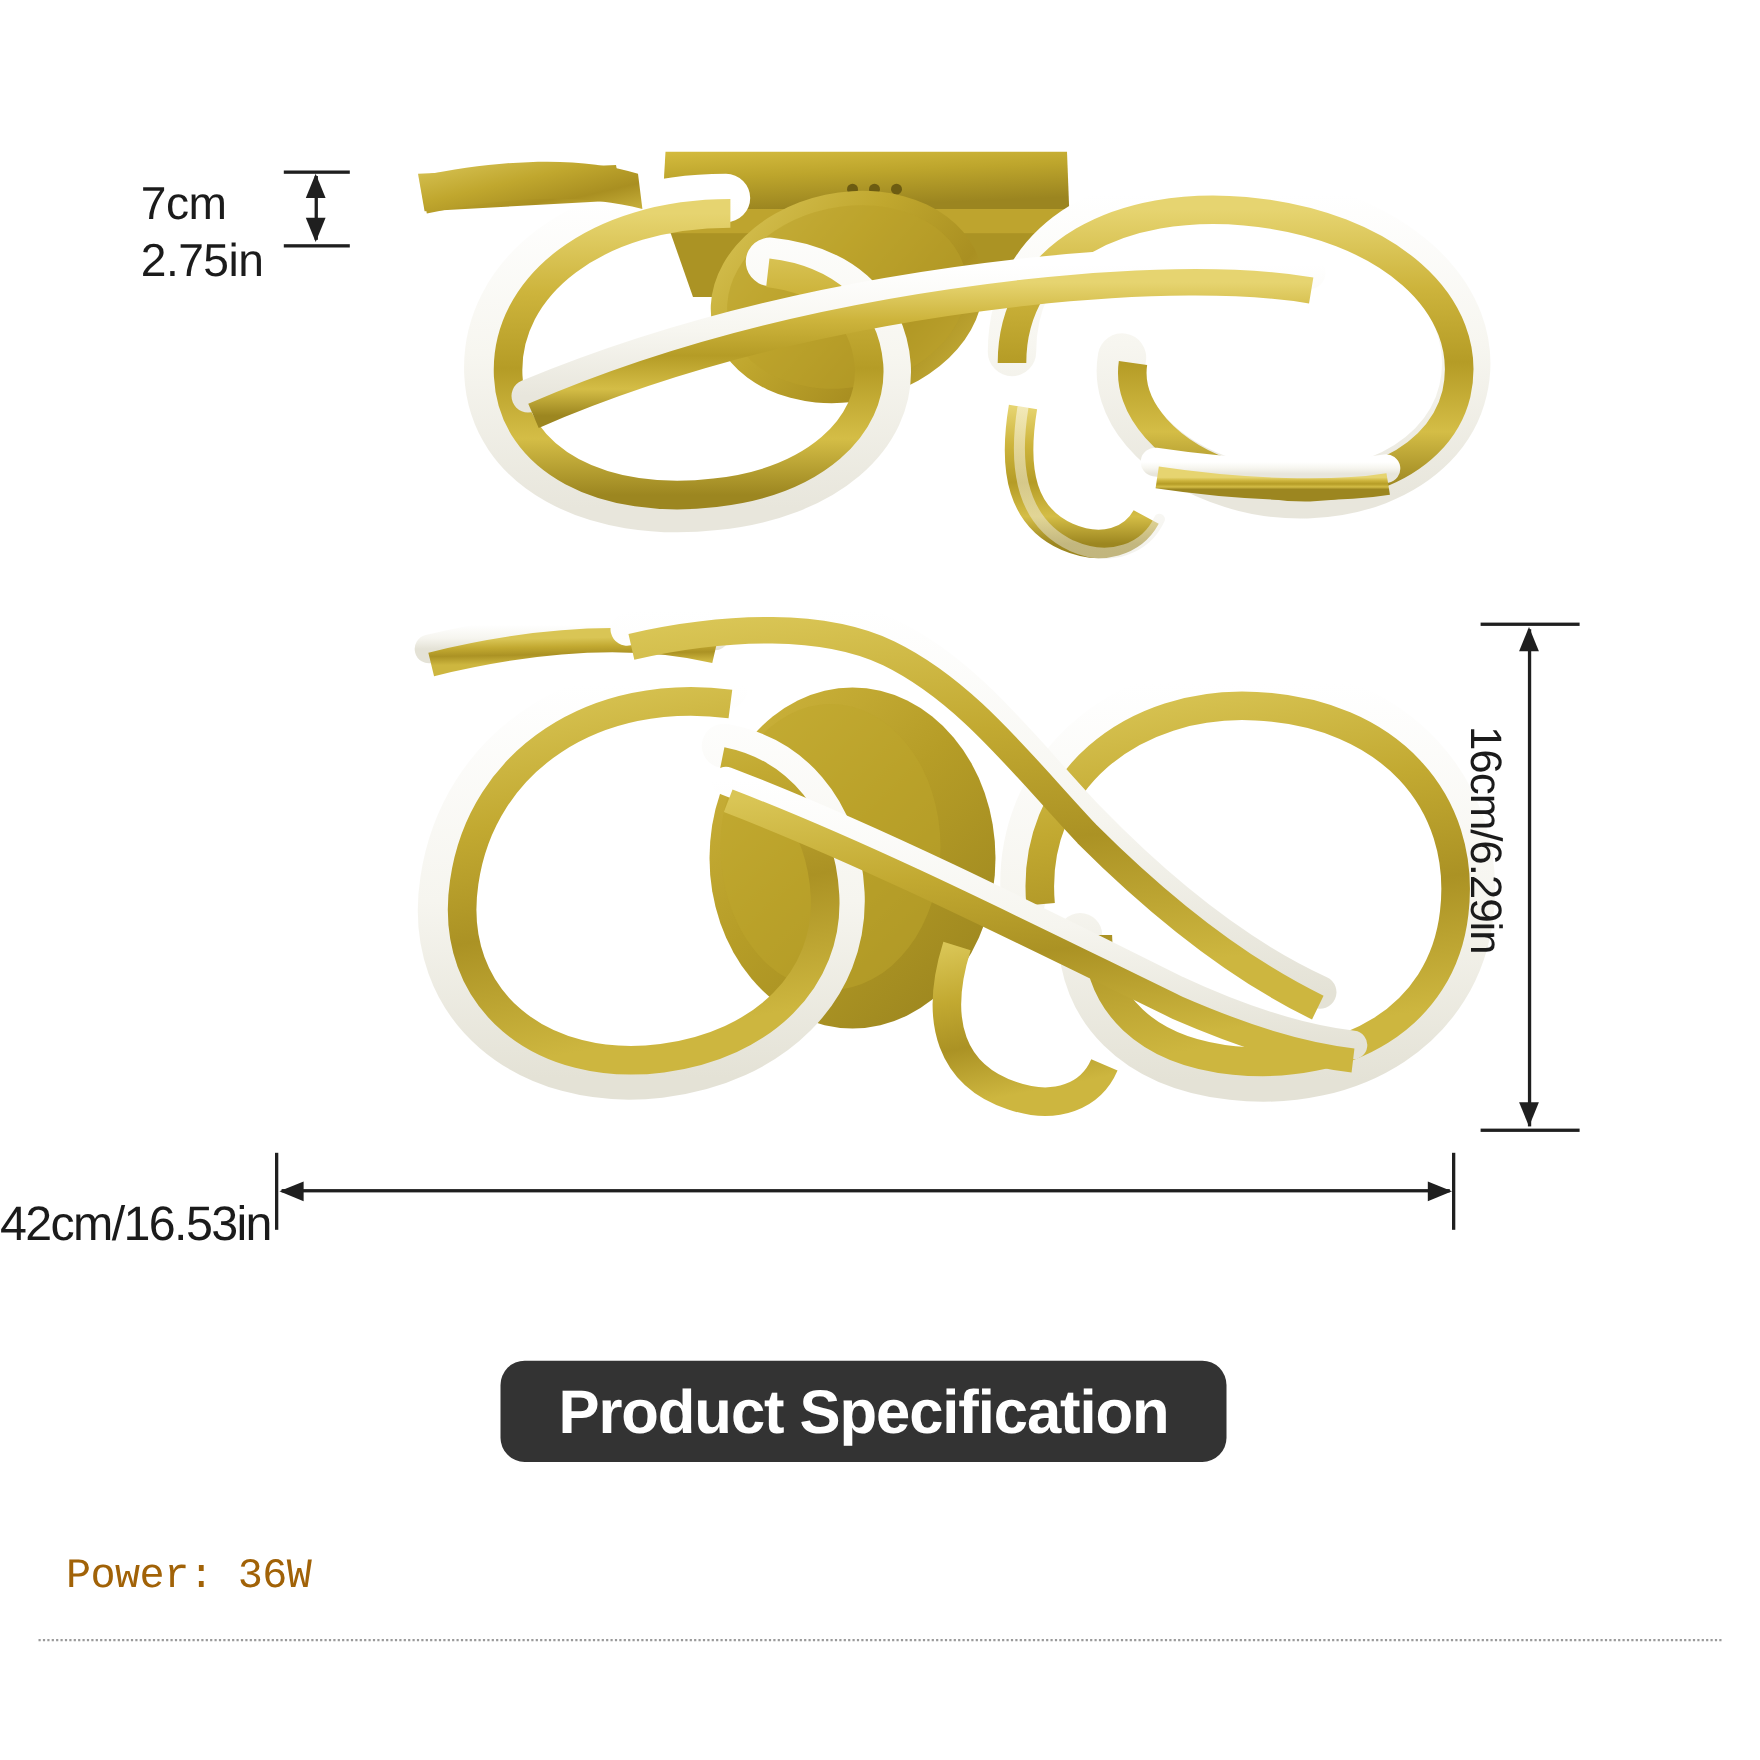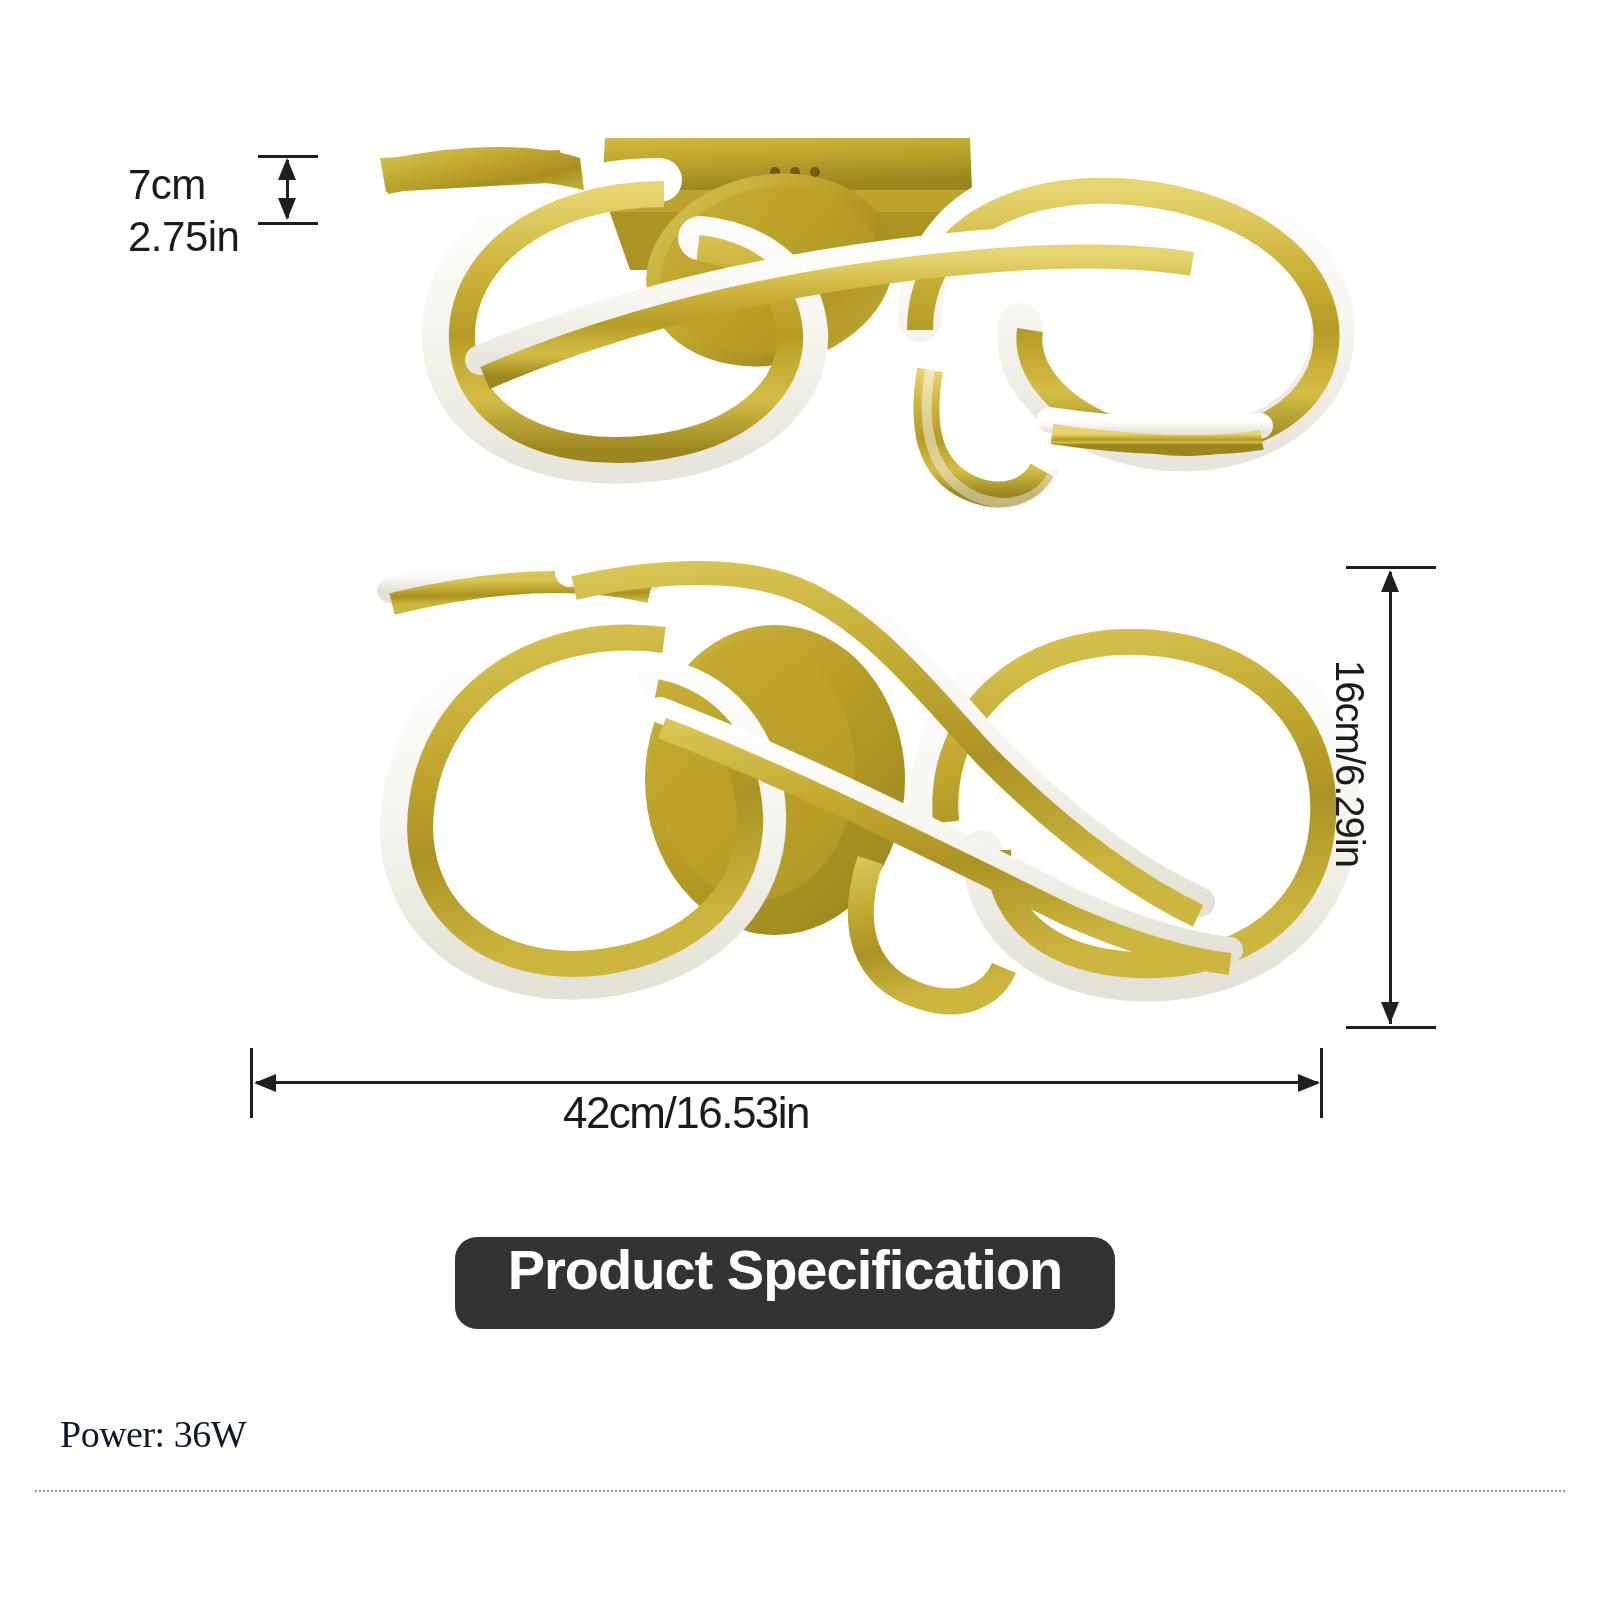--- a/index.html
+++ b/index.html
@@ -39,37 +39,35 @@
     top: 660px;
     font-size: 40px;
     transform: rotate(90deg);
     transform-origin: left top;
     letter-spacing: -1px;
   }
   #dim-width-label {
     left: 0px;
     top: 1088px;
     width: 1276px;
-    text-align: center;
     font-size: 44px;
     letter-spacing: -1.5px;
-    margin-left: 48px;
   }
 
   
   #spec-banner {
     position: absolute;
     left: 455px;
     top: 1237px;
     width: 660px;
     height: 92px;
     background: #333333;
     border-radius: 22px;
     display: flex;
-    align-items: flex-start;
+    align-items: center;
     justify-content: center;
   }
   #spec-banner-title {
     color: #ffffff;
     font-size: 56px;
     font-weight: bold;
     letter-spacing: -1px;
     font-family: "Liberation Sans", sans-serif;
   }
 
@@ -78,24 +76,24 @@
     position: absolute;
     left: 0;
     width: 1600px;
     height: 100px;
   }
   #spec-row-1 { top: 1390px; }
   #spec-row-2 { top: 1490px; }
   .spec-cell {
     position: absolute;
     top: 22px;
-    color: #0f172a;
+    color: #a16207;
     font-size: 38px;
     letter-spacing: -0.5px;
-    font-family: Liberation Serif, serif;
+    font-family: Liberation Mono, monospace;
     white-space: pre;
   }
   .spec-cell.left  { left: 60px; }
   .spec-cell.right { left: 838px; }
   .spec-divider {
     position: absolute;
     left: 35px;
     top: 0px;
     width: 1530px;
     height: 2px;

